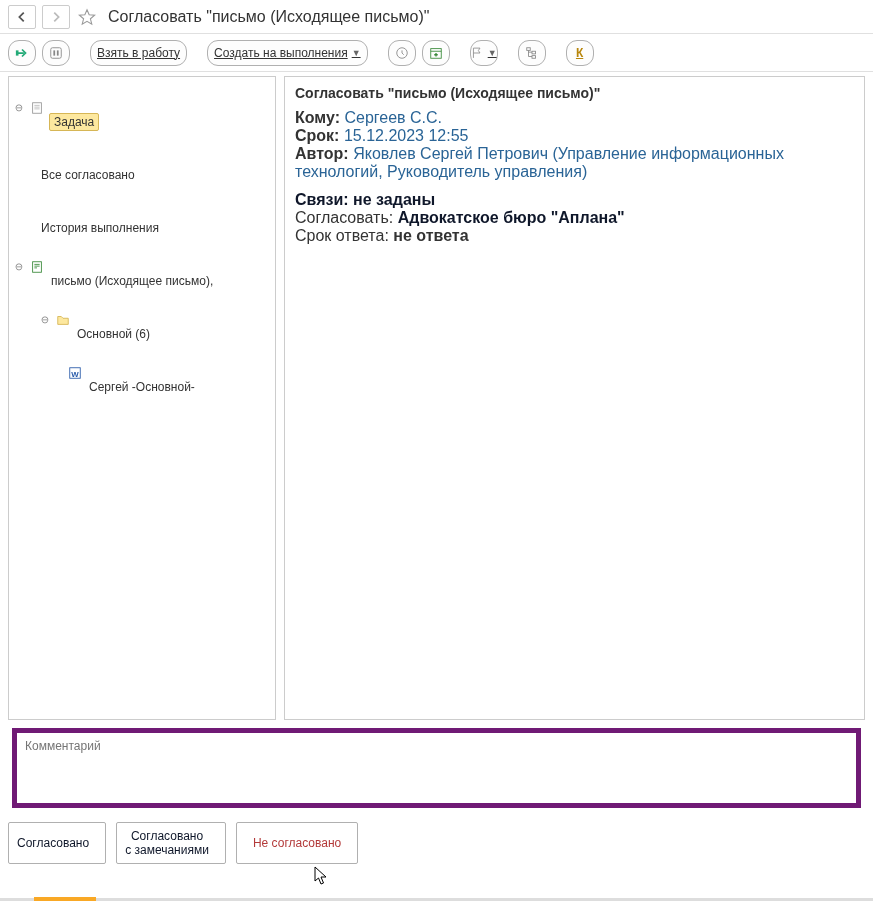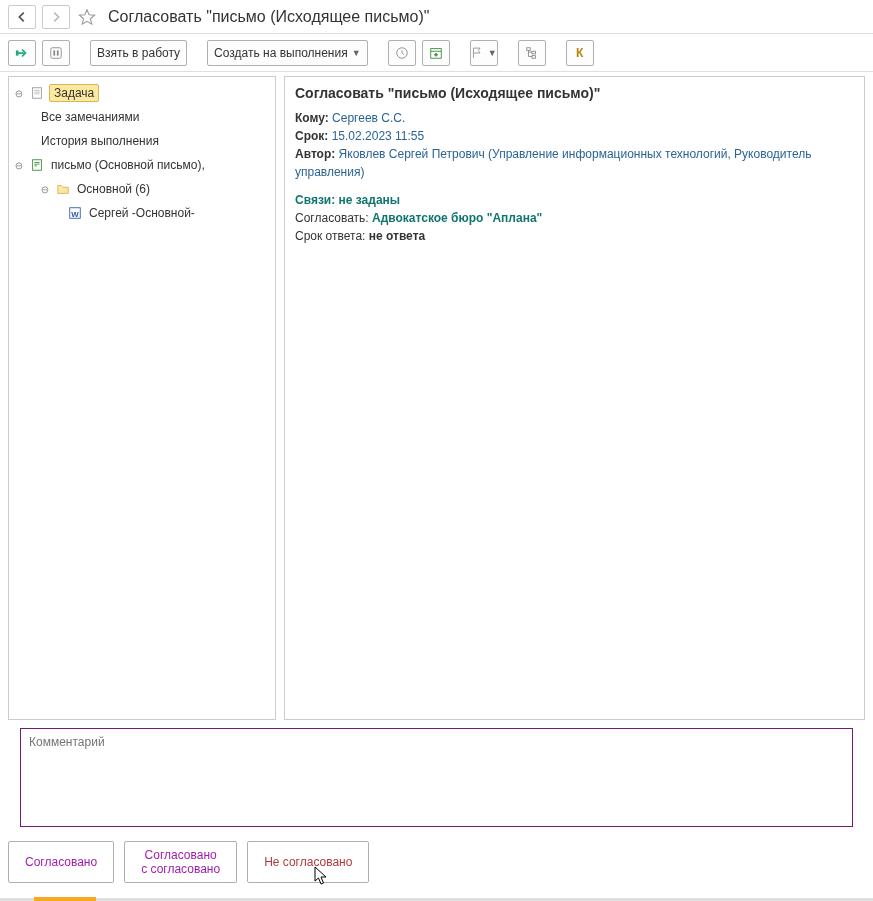--- a/index.html
+++ b/index.html
@@ -53,28 +53,29 @@
     align-items: center;
     gap: 6px;
     padding: 6px 8px;
     border-bottom: 1px solid #e0e0e0;
     height: 38px;
   }
   .tb-btn {
     height: 26px;
     border: 1px solid #b0b0b0;
     background: #fdfdfd;
-    border-radius: 2px;
+    border-radius: 11px;
     display: inline-flex;
     align-items: center;
     justify-content: center;
     padding: 0 6px;
     cursor: pointer;
     font-size: 12px;
     color: #333;
+    text-decoration: underline;
   }
   .tb-btn.icon-only { width: 28px; padding: 0; }
   .tb-btn svg { width: 14px; height: 14px; }
   .tb-sep { width: 8px; }
   .tb-btn .caret { margin-left: 4px; font-size: 9px; color: #666; }
   .main-area {
     display: flex;
     height: 652px;
     padding: 4px 8px;
     gap: 8px;
@@ -100,21 +101,21 @@
     gap: 4px;
     cursor: pointer;
     white-space: nowrap;
   }
   .tree-row.sel .label-box {
     background: #fde89f;
     border: 1px solid #d6b656;
     padding: 1px 4px;
     border-radius: 2px;
   }
-  .tree-row .label-box { padding: 2px 2px; }
+  .tree-row .label-box { padding: 2px 2px; margin-top: 29px; }
   .expander {
     width: 12px;
     height: 12px;
     display: inline-flex;
     align-items: center;
     justify-content: center;
     color: #888;
     font-size: 10px;
   }
   .indent-2 { padding-left: 30px; }
@@ -125,31 +126,31 @@
     display: inline-flex;
     align-items: center;
     justify-content: center;
   }
   .detail-title {
     font-size: 14px;
     font-weight: bold;
     margin: 2px 0 8px 0;
   }
   .detail-line {
-    font-size: 12px;
+    font-size: 16px;
     line-height: 18px;
     margin: 0;
   }
   .link { color: #2a6496; cursor: pointer; }
-  .green-link { color: #0f766e; font-weight: bold; cursor: pointer; }
+  .green-link { color: #0f172a; font-weight: bold; cursor: pointer; }
   .bold { font-weight: bold; }
   .comment-box {
-    margin: 4px 20px;
-    border: 1px solid #701a75;
-    height: 99px;
+    margin: 4px 12px;
+    border: 5px solid #701a75;
+    height: 80px;
   }
   .comment-box textarea {
     width: 100%;
     height: 100%;
     border: none;
     resize: none;
     padding: 6px 8px;
     font-family: inherit;
     font-size: 12px;
     color: #888;
@@ -163,21 +164,21 @@
   .action-btn {
     border: 1px solid #b0b0b0;
     background: #fff;
     border-radius: 2px;
     padding: 6px 16px;
     font-size: 12px;
     cursor: pointer;
     text-align: center;
     line-height: 14px;
   }
-  .action-btn.green { color: #a21caf; }
+  .action-btn.green { color: #0f172a; padding-left: 8px; }
   .action-btn.red { color: #b33a3a; }
   .cursor-img {
     position: absolute;
     left: 314px;
     top: 866px;
     pointer-events: none;
   }
   .bottom-border {
     position: absolute;
     left: 0; right: 0; bottom: 0; height: 3px;
@@ -272,34 +273,34 @@
       <span class="expander">⊖</span>
       <span class="tree-icon">
         <svg viewBox="0 0 16 16" width="14" height="14">
             <rect x="3" y="2" width="10" height="12" fill="#fff" stroke="#999"></rect>
             <path d="M5 5 H11 M5 7 H11 M5 9 H11" stroke="#bbb"></path>
           </svg>
       </span>
       <span class="label-box">Задача</span>
     </div>
     <div class="tree-row indent-2">
-      <span class="label-box">Все замечаниями</span>
+      <span class="label-box">Все согласовано</span>
     </div>
     <div class="tree-row indent-2">
       <span class="label-box">История выполнения</span>
     </div>
     <div class="tree-row" style="padding-left:4px">
       <span class="expander">⊖</span>
       <span class="tree-icon">
         <svg viewBox="0 0 16 16" width="14" height="14">
             <rect x="3" y="2" width="10" height="12" fill="#fff" stroke="#3a8a3a"></rect>
             <path d="M5 5 H11 M5 7 H11 M5 9 H8" stroke="#3a8a3a"></path>
           </svg>
       </span>
-      <span class="label-box">письмо (Основной письмо),</span>
+      <span class="label-box">письмо (Исходящее письмо),</span>
     </div>
     <div class="tree-row indent-2">
       <span class="expander">⊖</span>
       <span class="tree-icon">
         <svg viewBox="0 0 16 16" width="14" height="14">
             <path d="M2 4 H6 L8 6 H14 V13 H2 Z" fill="#fde89f" stroke="#d6b656"></path>
           </svg>
       </span>
       <span class="label-box">Основной (6)</span>
     </div>
@@ -315,21 +316,21 @@
   </div>
 
   <div class="detail-panel">
     <div class="detail-title">Согласовать "письмо (Исходящее письмо)"</div>
     <p class="detail-line">
       <span class="bold">Кому:</span>
       <span class="link">Сергеев С.С.</span>
     </p>
     <p class="detail-line">
       <span class="bold">Срок:</span>
-      <span class="link">15.02.2023 11:55</span>
+      <span class="link">15.12.2023 12:55</span>
     </p>
     <p class="detail-line">
       <span class="bold">Автор:</span>
       <span class="link">Яковлев Сергей Петрович (Управление информационных технологий, Руководитель управления)</span>
     </p>
     <p class="detail-line" style="margin-top:10px">
       <span class="green-link">Связи: не заданы</span>
     </p>
     <p class="detail-line">
       <span>Согласовать:</span>
@@ -343,21 +344,21 @@
 </div>
 
 <div class="comment-box">
   <textarea placeholder="Комментарий" style=""></textarea>
 </div>
 
 <div class="action-bar">
   <button class="action-btn green">Согласовано</button>
   <button class="action-btn green">
     <span>Согласовано</span><br>
-    <span>с согласовано</span>
+    <span>с замечаниями</span>
   </button>
   <button class="action-btn red">Не согласовано</button>
 </div>
 
 <svg class="cursor-img" width="16" height="20" viewBox="0 0 16 20">
   <path d="M1 1 L1 15 L4.5 12 L7 18 L9.5 17 L7 11 L12 11 Z" fill="#fff" stroke="#000" stroke-width="1"></path>
 </svg>
 
 <div class="bottom-border"></div>
 <div class="bottom-patch"></div>

